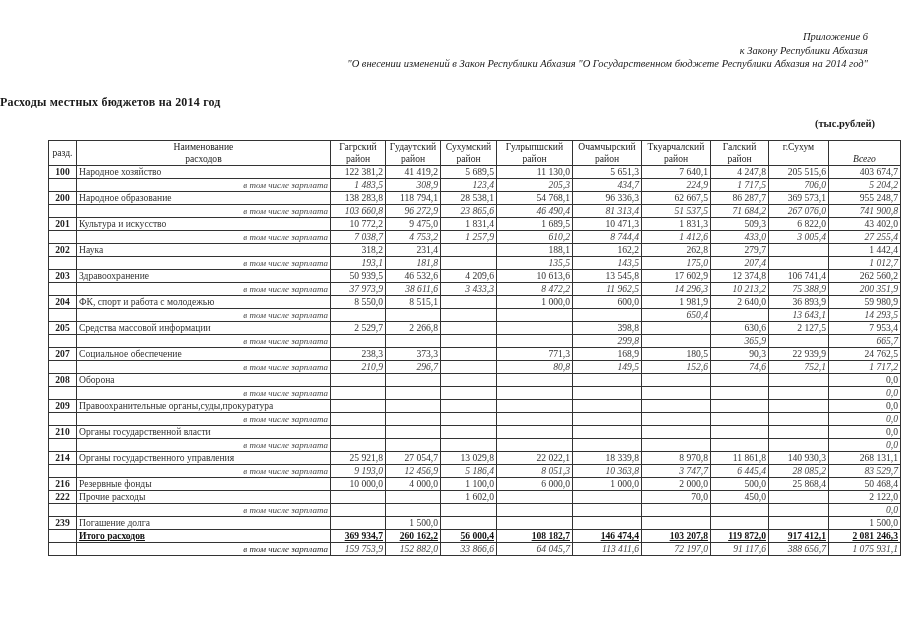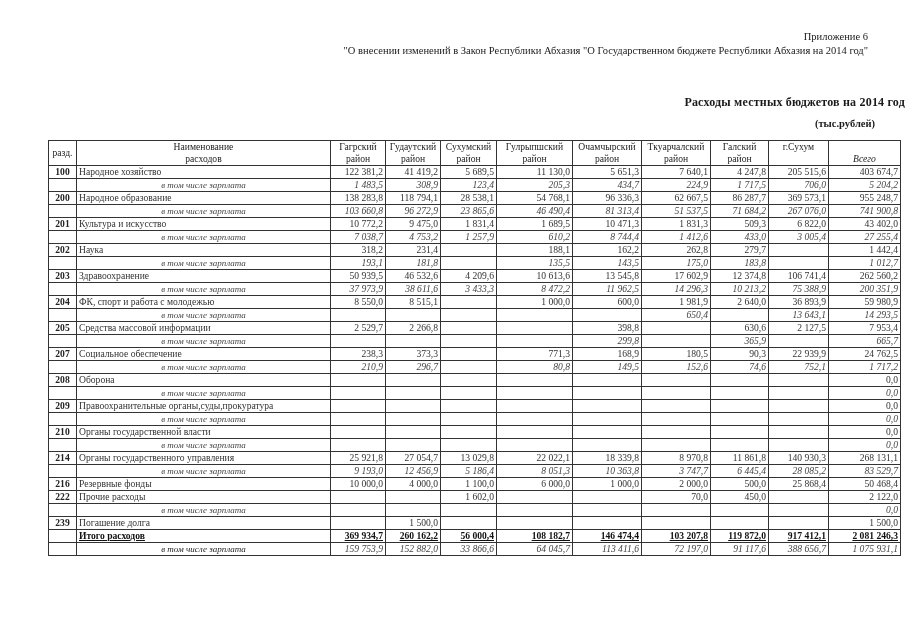--- a/index.html
+++ b/index.html
@@ -1,44 +1,45 @@
 <!DOCTYPE html>
 <html><head>
 <meta charset="utf-8">
 <style>
   html, body { margin:0; padding:0; background:#ffffff; }
   body { width:905px; height:640px; position:relative; overflow:hidden;
          font-family:"Liberation Serif","DejaVu Serif",serif; color:#222; }
   .header-block { position:absolute; right:37px; top:30px; text-align:right;
-                  font-size:10.5px; line-height:13.5px; color:#1a1a1a; }
-  .title { position:absolute; left:0; width:905px; top:95px; text-align:right;
+                  font-size:10.5px; line-height:13.5px; color:#1a1a1a;font-style:italic; }
+  .title { position:absolute; left:0; width:905px; top:95px; text-align:left;
            font-size:12px; font-weight:bold; color:#1a1a1a; letter-spacing:0.2px; }
   .units { position:absolute; right:30px; top:118px; font-size:10.5px; font-weight:bold; color:#1a1a1a; }
   table.budget { position:absolute; left:24px; top:140px; border-collapse:collapse;
                  table-layout:fixed; font-size:9.6px;margin-left:24px; }
   table.budget td, table.budget th { border:1px solid #333; padding:0 2px; height:12px;
                  line-height:12px; white-space:nowrap; overflow:hidden; }
   table.budget th { font-weight:normal; font-size:9.6px; text-align:center; height:12px; }
   th.hdr-name { font-weight:bold; }
   th.hdr-total { font-weight:bold; vertical-align:bottom;font-style:italic; }
   td.code { text-align:center; font-weight:bold; }
   td.name { text-align:left; color:#333; }
-  td.sub { text-align:center; font-style:italic; color:#444; font-size:9px; }
+  td.sub { text-align:right; font-style:italic; color:#444; font-size:9px; }
   td.num { text-align:right; color:#333; }
   td.num.it { font-style:italic; color:#444; }
   tr.total td { font-weight:bold; color:#111;text-decoration:underline; }
   tr.total-sub td { font-style:italic; color:#222; }
   .no-bottom { border-bottom:none !important; }
   .no-top { border-top:none !important; }
 </style>
 </head>
 <body>
 
 <div class="header-block">
   <div>Приложение 6</div>
+  <div>к Закону Республики Абхазия</div>
   <div>"О внесении изменений в Закон Республики Абхазия "О Государственном бюджете Республики Абхазия на 2014 год"</div>
 </div>
 
 <div class="title">Расходы местных бюджетов на 2014 год</div>
 <div class="units">(тыс.рублей)</div>
 
 <table class="budget" id="budget">
   <colgroup>
     <col style="width:28px">
       <col style="width:254px">
@@ -172,21 +173,21 @@
       </tr>
       <tr>
         <td class="code"></td>
         <td class="sub">в том числе зарплата</td>
         <td class="num it">193,1</td>
         <td class="num it">181,8</td>
         <td class="num it"></td>
         <td class="num it">135,5</td>
         <td class="num it">143,5</td>
         <td class="num it">175,0</td>
-        <td class="num it">183,8</td>
+        <td class="num it">207,4</td>
         <td class="num it"></td>
         <td class="num it">1 012,7</td>
       </tr>
       <tr>
         <td class="code">203</td>
         <td class="name">Здравоохранение</td>
         <td class="num">50 939,5</td>
         <td class="num">46 532,6</td>
         <td class="num">4 209,6</td>
         <td class="num">10 613,6</td>

